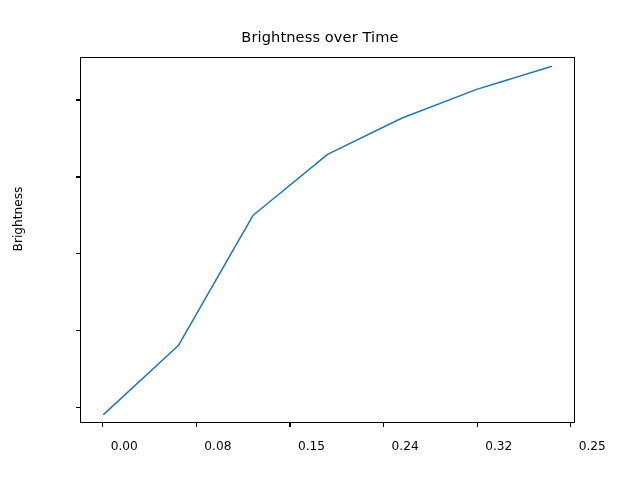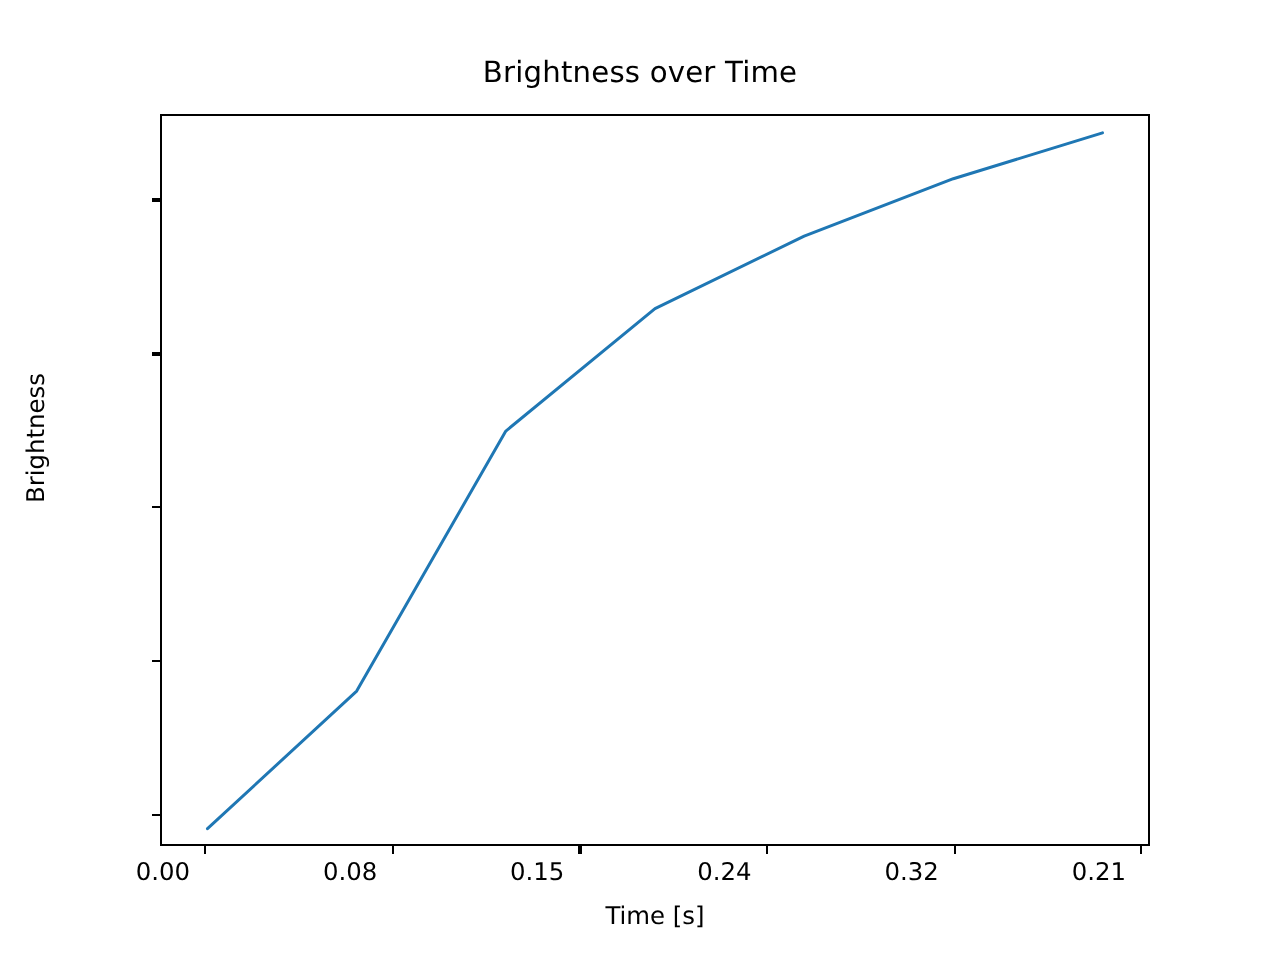--- a/index.html
+++ b/index.html
@@ -74,23 +74,23 @@
     position: absolute;
     left: -0.6px;
     top: 0px;
     width: 1.2px;
     height: 3.7px;
     background: #000000;
   }
   .xtick-label {
     position: absolute;
     left: -35px;
-    top: 6px;
+    top: 16px;
     width: 70px;
-    text-align: left;
+    text-align: right;
     font-size: 12.2px;
     color: #000000;
   }
   #xlabel {
     position: absolute;
     left: 80px;
     top: 451px;
     width: 495px;
     text-align: center;
     font-size: 12.2px;
@@ -153,20 +153,19 @@
       <div class="xtick-group" style="left: 383.665px;">
         <div class="xtick-mark"></div>
         <div class="xtick-label">0.24</div>
       </div>
       <div class="xtick-group" style="left: 477.273px;">
         <div class="xtick-mark"></div>
         <div class="xtick-label">0.32</div>
       </div>
       <div class="xtick-group" style="left: 570.881px;">
         <div class="xtick-mark"></div>
-        <div class="xtick-label">0.21</div>
+        <div class="xtick-label">0.25</div>
       </div>
     </div>
 
-  <div id="xlabel">Time [s]</div>
   <div id="ylabel">Brightness</div>
 
 </div>
 
 </body></html>

